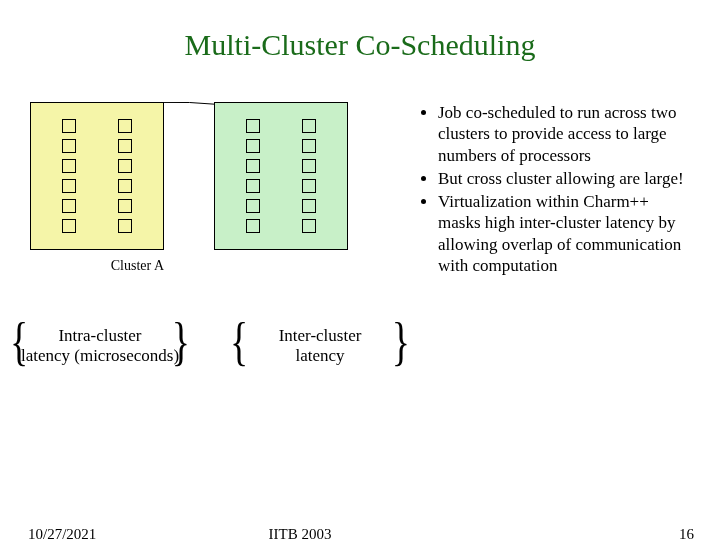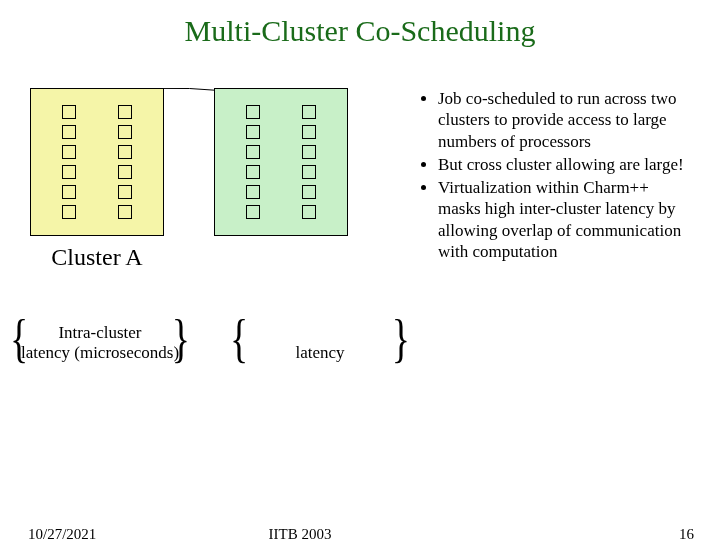--- a/index.html
+++ b/index.html
@@ -8,21 +8,21 @@
     height: 540px;
     font-family: "Times New Roman", Times, serif;
     background: #fff;
     position: relative;
     overflow: hidden;
   }
   .title {
     text-align: center;
     font-size: 30px;
     color: #1a6b1a;
-    padding-top: 14px;
+    padding-top: 28px;
     font-weight: normal;
   }
   .content {
     display: flex;
     margin-top: 40px;
   }
   .left {
     width: 420px;
     position: relative;
   }
@@ -54,22 +54,22 @@
     flex-direction: column;
     gap: 6px;
   }
   .sq {
     width: 14px;
     height: 14px;
     border: 1.2px solid #000;
     background: transparent;
   }
   .cluster-label {
-    text-align: center;
-    font-size: 24px;
+    text-align: right;
+    font-size: 14px;
     margin-top: 8px;
   }
   .latency-row {
     margin-top: 52px;
     display: flex;
     padding-left: 20px;
     gap: 60px;
   }
   .latency-block {
     position: relative;
@@ -184,21 +184,21 @@
 
     <div class="latency-row">
       <div class="latency-block">
         <span class="brace-left">{</span>
         <span>Intra-cluster</span><br>
         <span>latency (microseconds)</span>
         <span class="brace-right">}</span>
       </div>
       <div class="latency-block">
         <span class="brace-left">{</span>
-        <br>
+        <span>Inter-cluster</span><br>
         <span>latency</span><br>
         <span class="brace-right">}</span>
       </div>
     </div>
   </div>
 
   <div class="right">
     <ul class="bullets">
       <li>Job co-scheduled to run across two clusters to provide access to large numbers of processors</li>
       <li>But cross cluster allowing are large!</li>

